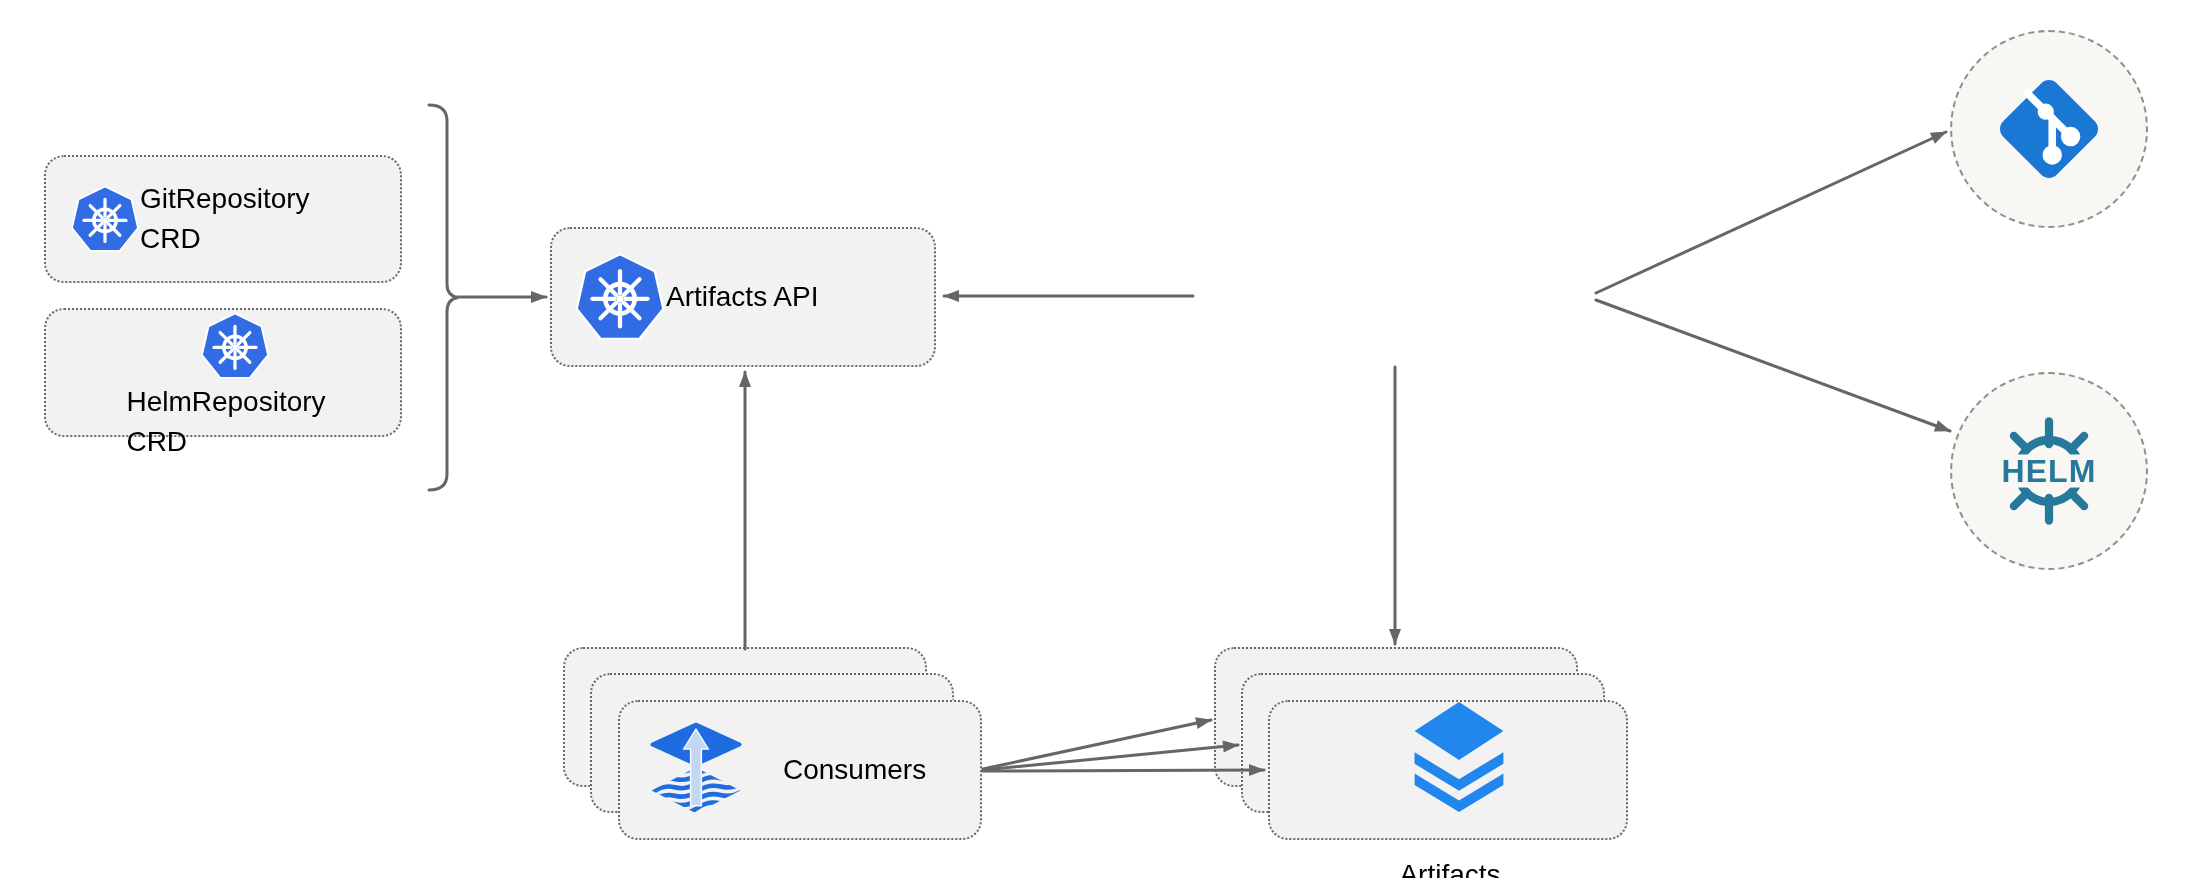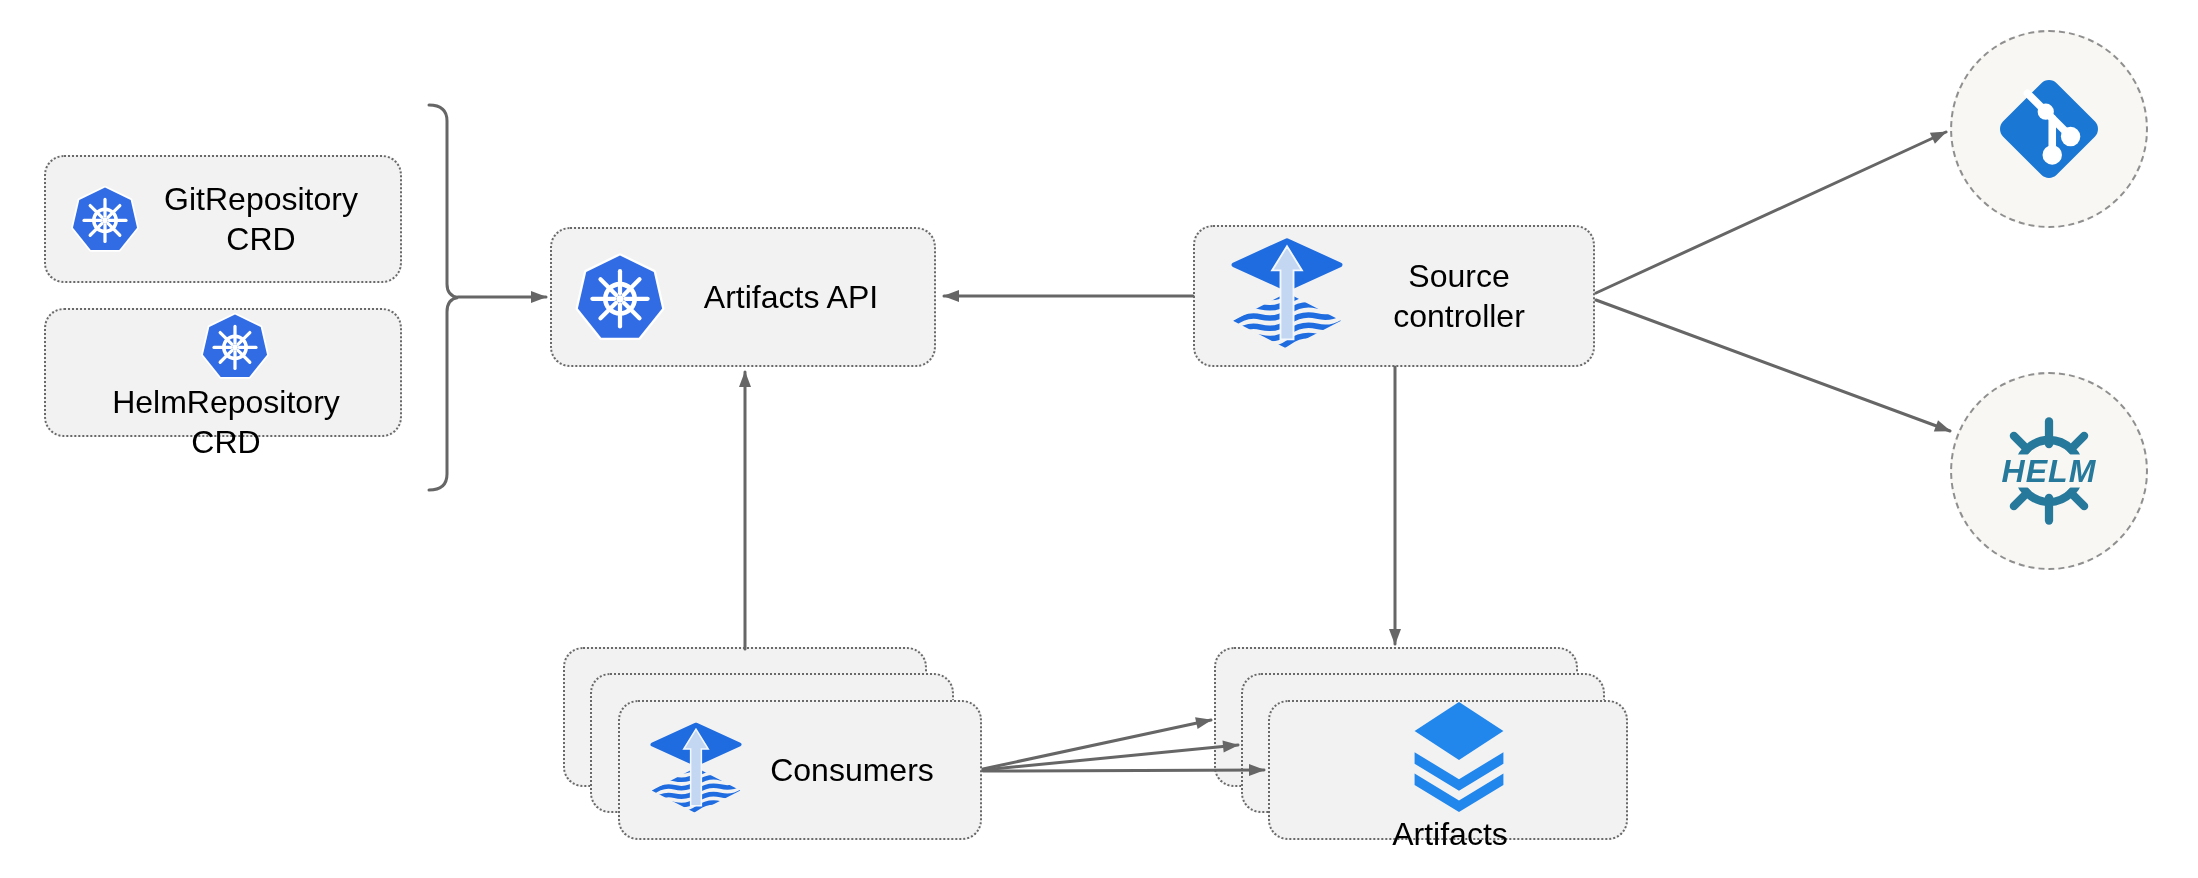--- a/index.html
+++ b/index.html
@@ -16,38 +16,36 @@
   }
   .node{
     position:absolute;
     background:var(--node-fill,#f2f2f2);
     border:2px dotted var(--node-border,#696969);
     border-radius:20px;
     box-sizing:border-box;
     display:flex;align-items:center;
     z-index:1;
   }
-  .node.stack-front{z-index:2;}
+  .node.stack-front{z-index:2;gap:41px;}
   .node-label{
     flex:1;
-    font-size:32px;line-height:40px;
+    font-size:28px;line-height:40px;
     color:var(--label-text,#000);
     white-space:pre-line;
-    text-align:center;
     padding-right:18px;
   }
   .circle-node{
     position:absolute;
     background:var(--circle-fill,#f8f7f3);
     border:2px dashed var(--circle-border,#8f8f8f);
     border-radius:50%;
     box-sizing:border-box;
     display:flex;align-items:center;justify-content:center;
     z-index:1;
-    font-style:italic;
   }
   .icon{flex:0 0 auto;display:block;}
   .helm-logo-text{
     font-family:"Liberation Sans",sans-serif;
     font-weight:bold;font-size:31px;letter-spacing:1px;
   }
 </style>
 </head>
 <body>
 
@@ -141,27 +139,20 @@
 CRD</div>
   </div>
 
   <div class="node" style="left:550px;top:227px;width:386px;height:140px;padding-left:22px;">
     <svg class="icon" width="92" height="96">
         <use href="#sym-k8s"></use>
       </svg>
     <div class="node-label">Artifacts API</div>
   </div>
 
-  <div class="node" style="left:1193px;top:225px;width:402px;height:142px;padding-left:36px;">
-    <svg class="icon" width="112" height="123">
-        <use href="#sym-flux"></use>
-      </svg>
-    <div class="node-label">Source
-controller</div>
-  </div>
 
   <div class="node" style="left:563px;top:647px;width:364px;height:140px;"></div>
   <div class="node" style="left:590px;top:673px;width:364px;height:140px;"></div>
   <div class="node stack-front" style="left:618px;top:700px;width:364px;height:140px;padding-left:30px;">
     <svg class="icon" width="92" height="101">
         <use href="#sym-flux"></use>
       </svg>
     <div class="node-label">Consumers</div>
   </div>
 

